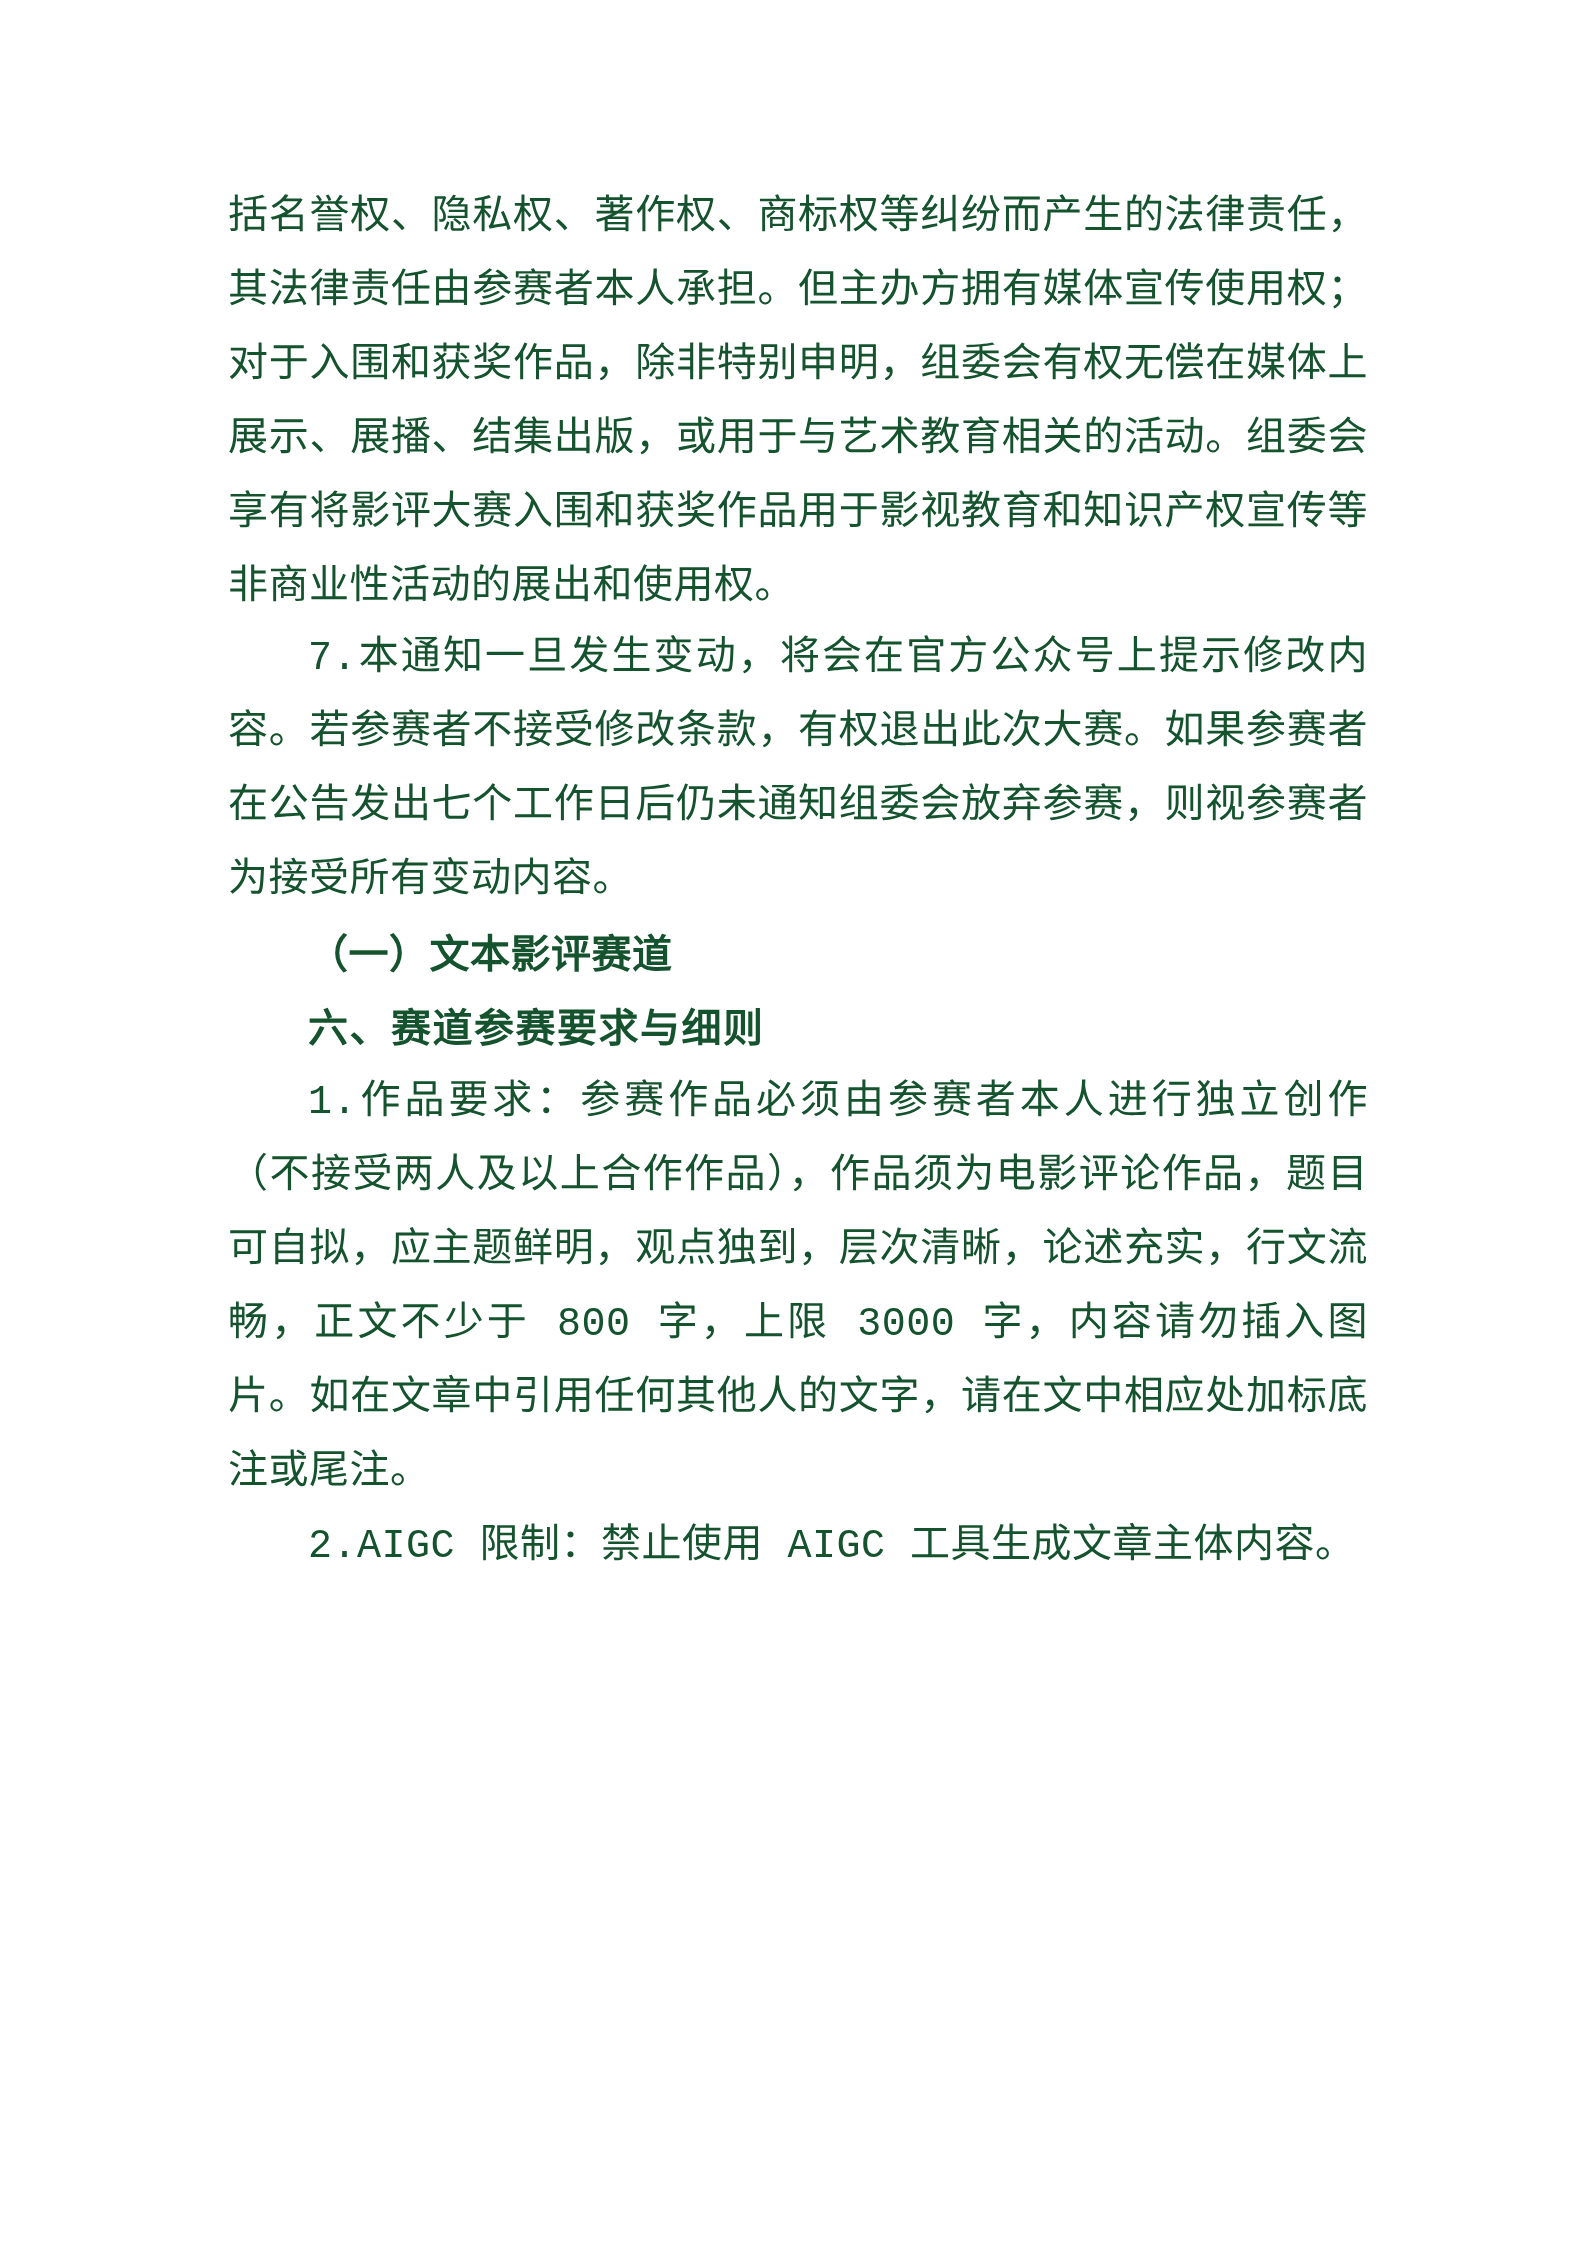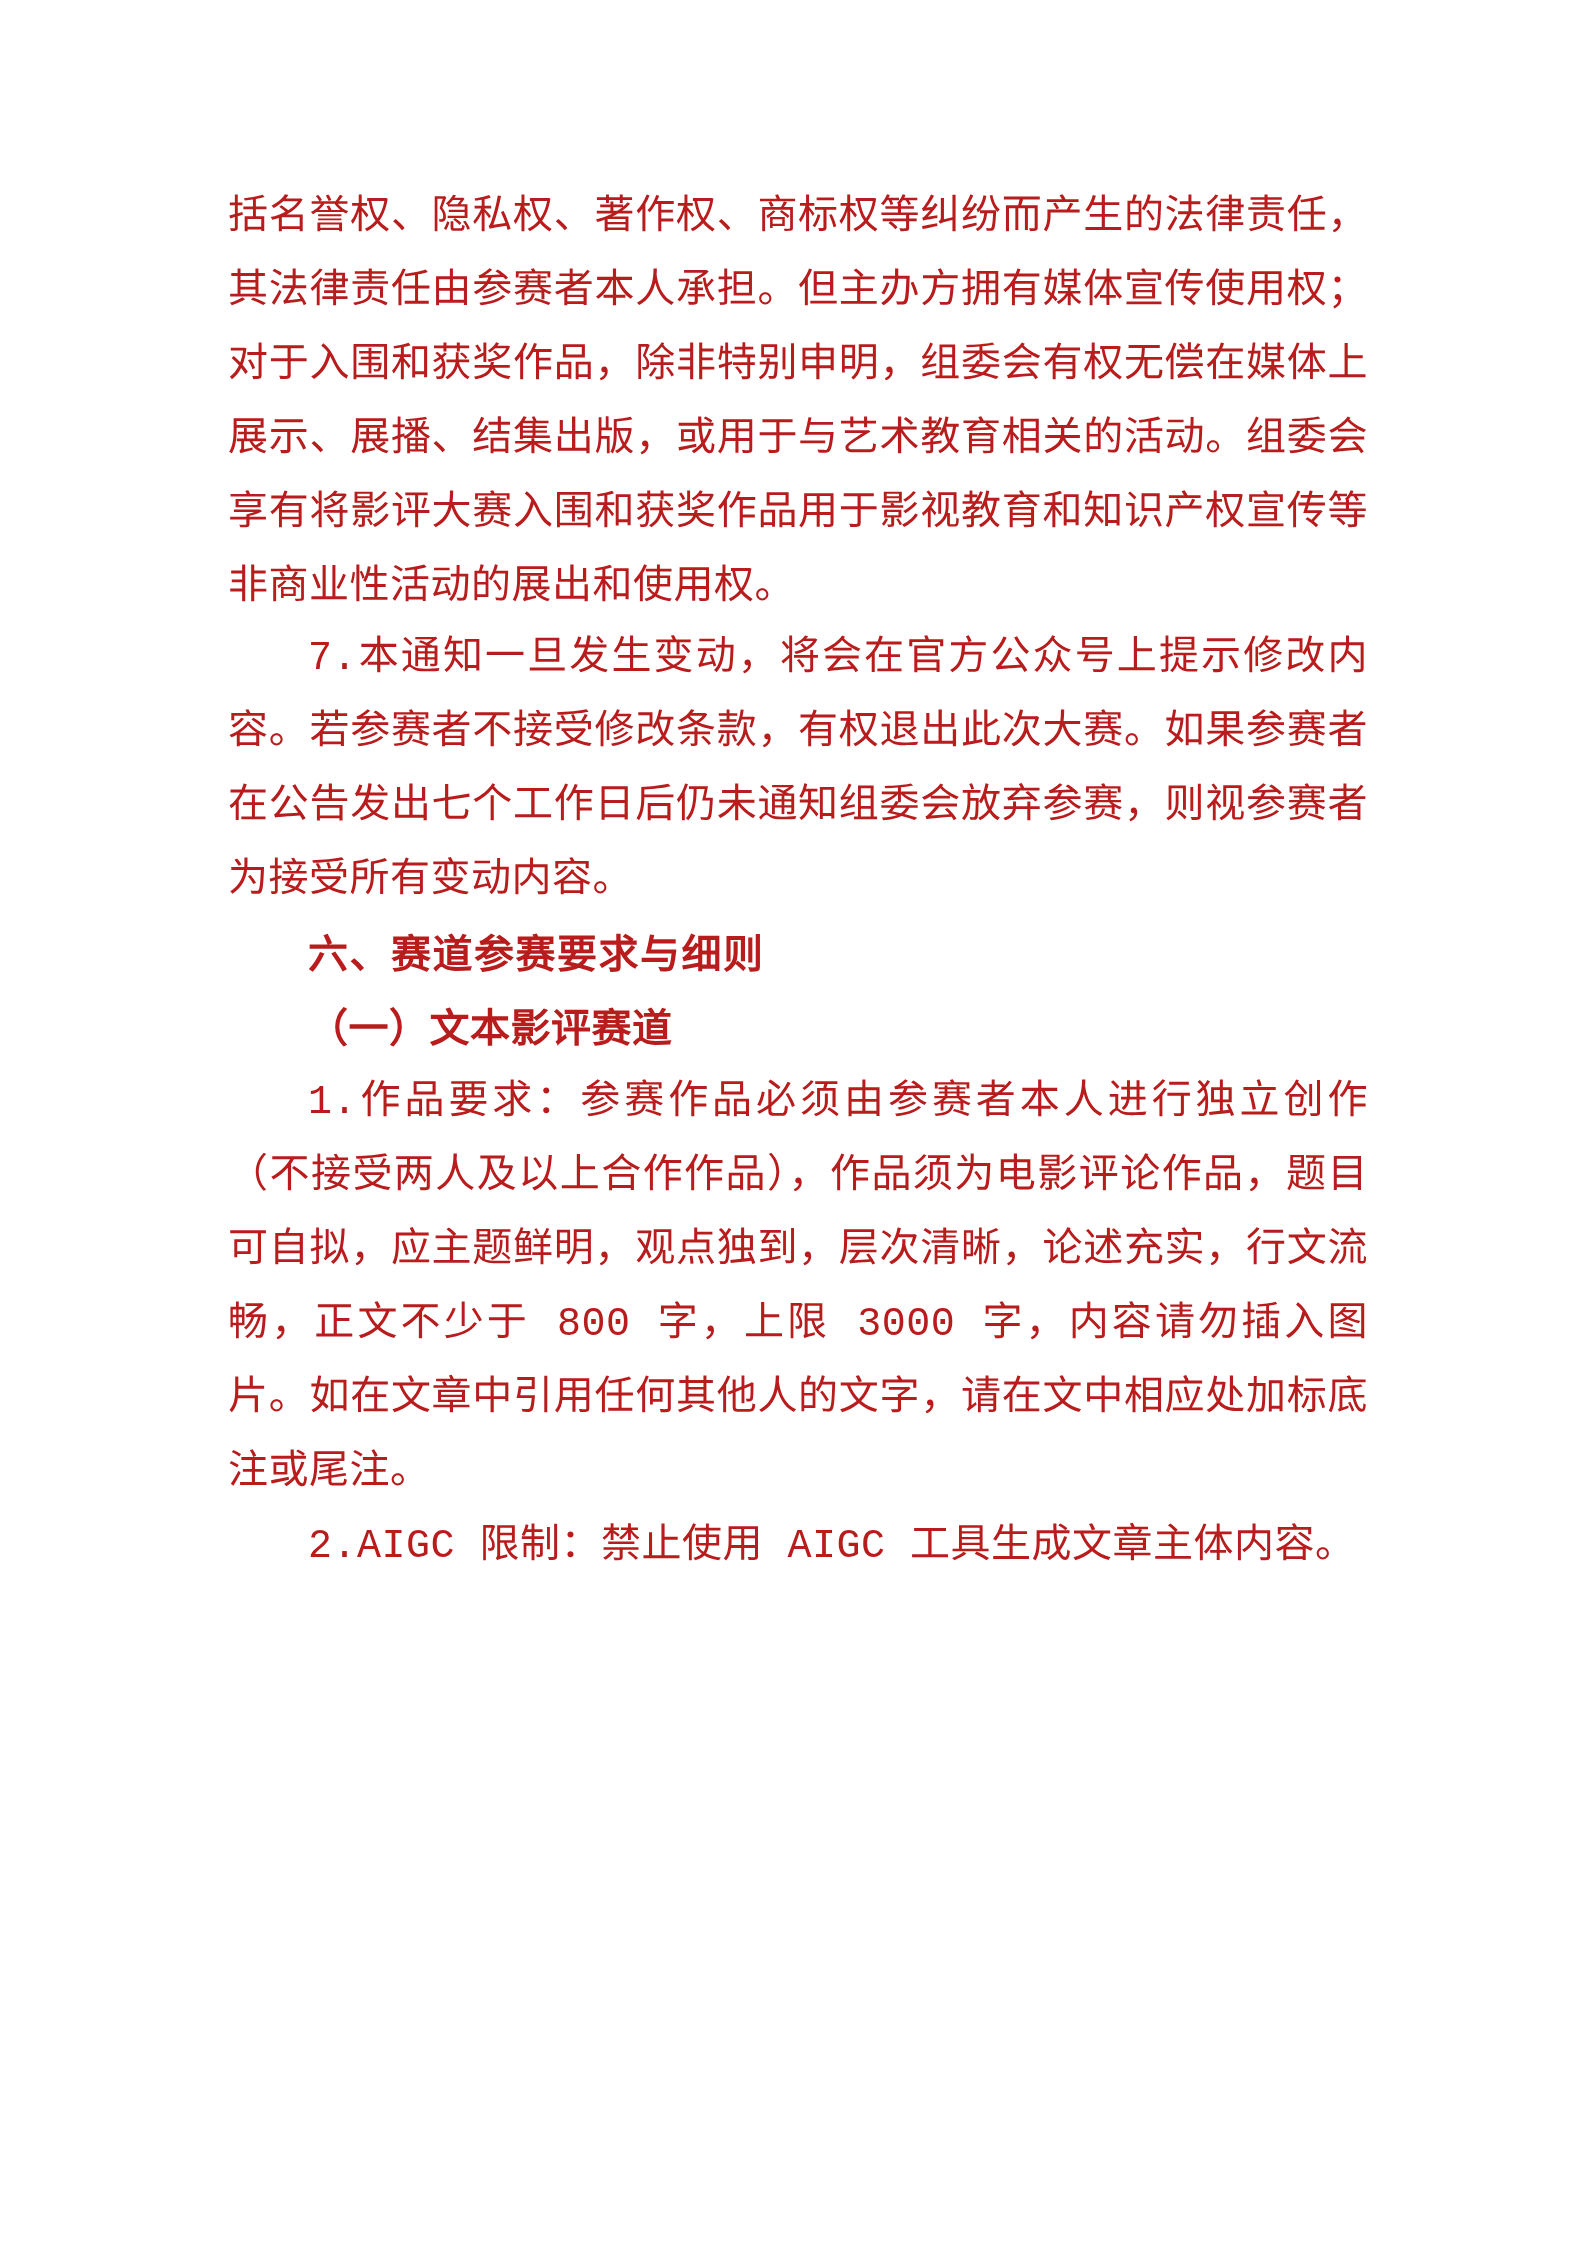--- a/index.html
+++ b/index.html
@@ -29,21 +29,21 @@
     top: 178px;
     width: 1140px;
   }
   p {
     margin: 0;
     font-size: 40px;
     line-height: 74px;
     letter-spacing: 0.5px;
     text-align: justify;
     text-justify: inter-ideograph;
-    color: #b91c1c;
+    color: #14532d;
   }
   p.indent {
     text-indent: 80px;
     font-family: Liberation Mono, monospace;
   }
   p.heading {
     font-weight: bold;
     text-indent: 80px;
     letter-spacing: 1.5px;
   }
@@ -58,23 +58,23 @@
 </head>
 <body>
 
 <div class="page">
   <div class="content">
 
     <p class="block">括名誉权、隐私权、著作权、商标权等纠纷而产生的法律责任，其法律责任由参赛者本人承担。但主办方拥有媒体宣传使用权；对于入围和获奖作品，除非特别申明，组委会有权无偿在媒体上展示、展播、结集出版，或用于与艺术教育相关的活动。组委会享有将影评大赛入围和获奖作品用于影视教育和知识产权宣传等非商业性活动的展出和使用权。</p>
 
     <p class="block indent">7.本通知一旦发生变动，将会在官方公众号上提示修改内容。若参赛者不接受修改条款，有权退出此次大赛。如果参赛者在公告发出七个工作日后仍未通知组委会放弃参赛，则视参赛者为接受所有变动内容。</p>
 
+    <p class="block subheading">（一）文本影评赛道</p>
+
     <p class="block heading">六、赛道参赛要求与细则</p>
-
-    <p class="block subheading">（一）文本影评赛道</p>
 
     <p class="block indent">1.作品要求：参赛作品必须由参赛者本人进行独立创作（不接受两人及以上合作作品），作品须为电影评论作品，题目可自拟，应主题鲜明，观点独到，层次清晰，论述充实，行文流畅，正文不少于 800 字，上限 3000 字，内容请勿插入图片。如在文章中引用任何其他人的文字，请在文中相应处加标底注或尾注。</p>
 
     <p class="block indent">2.AIGC 限制：禁止使用 AIGC 工具生成文章主体内容。</p>
 
 
 
   </div>
 </div>
 

